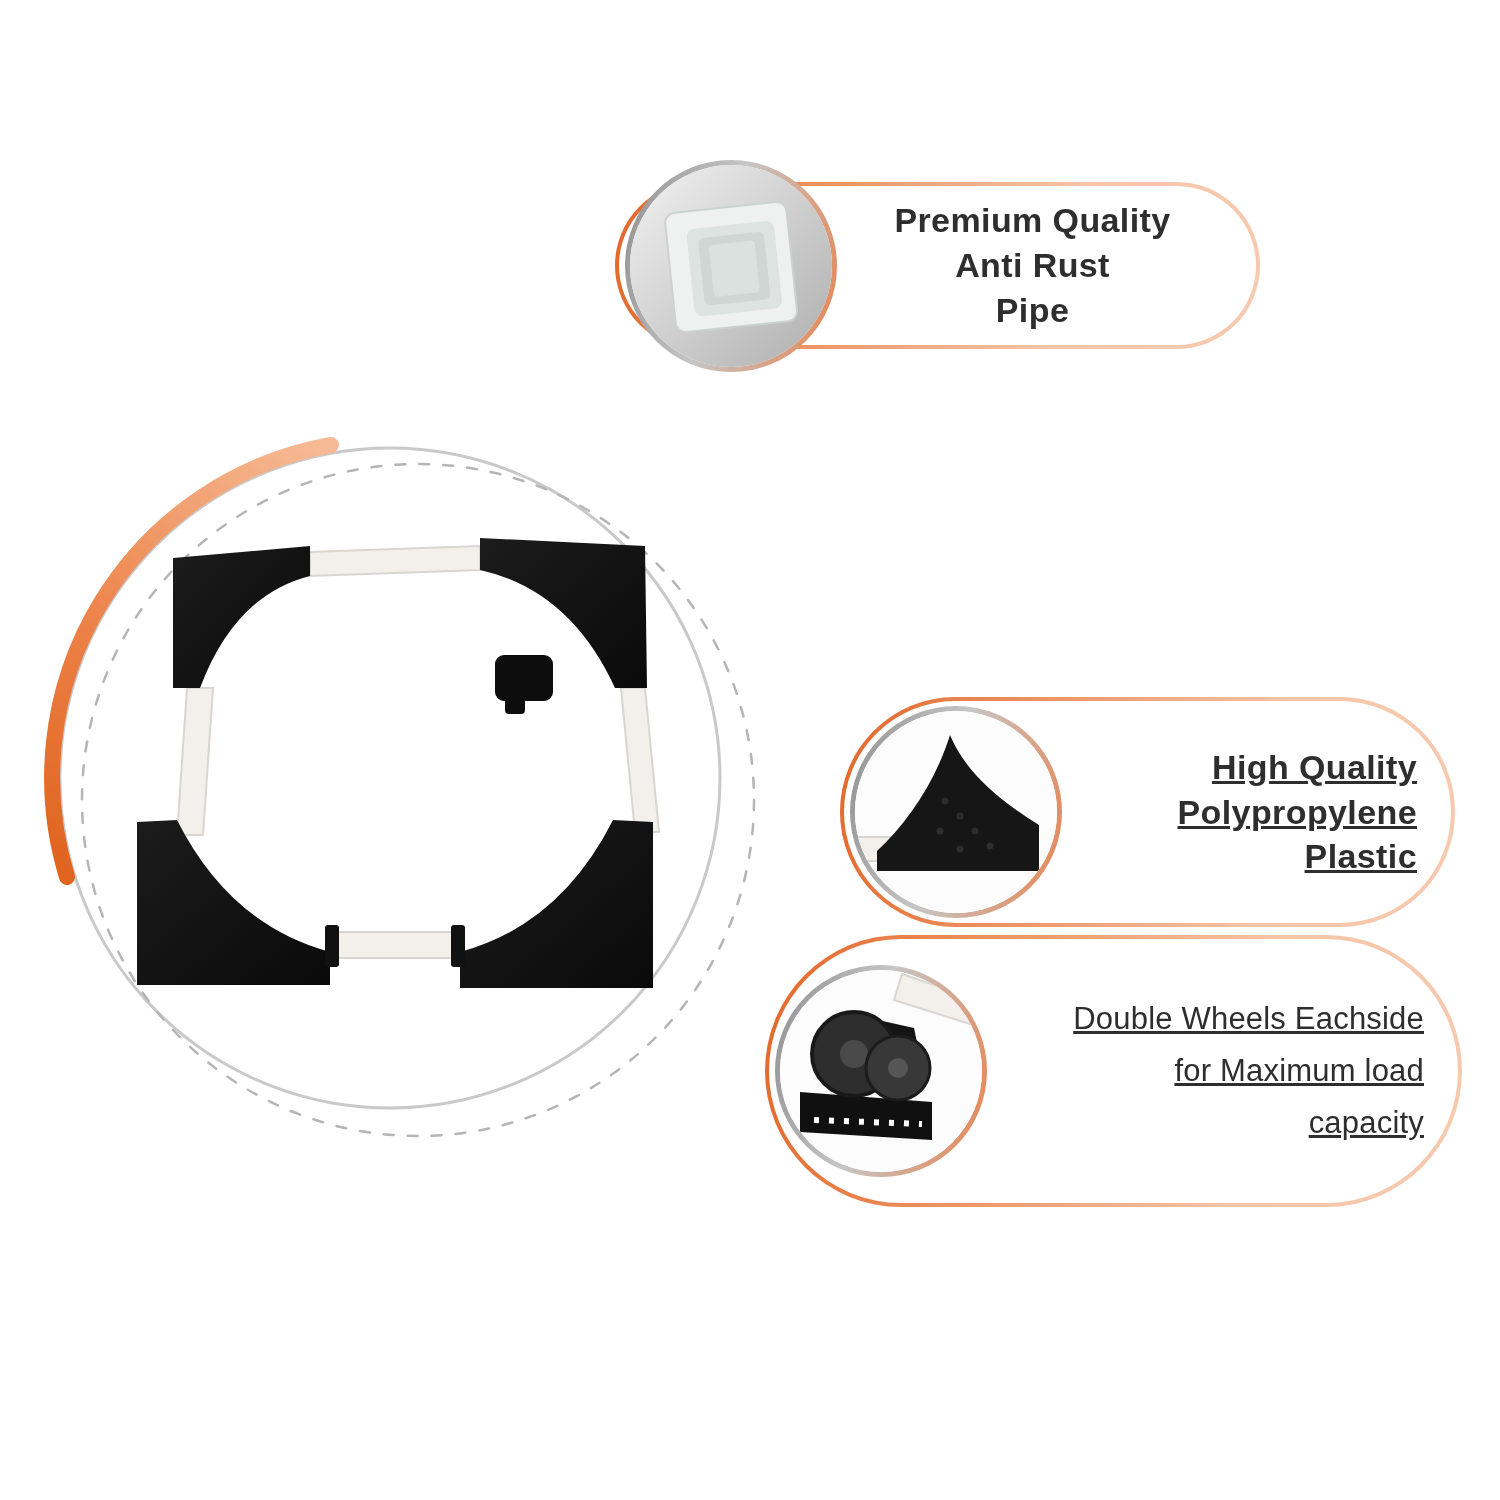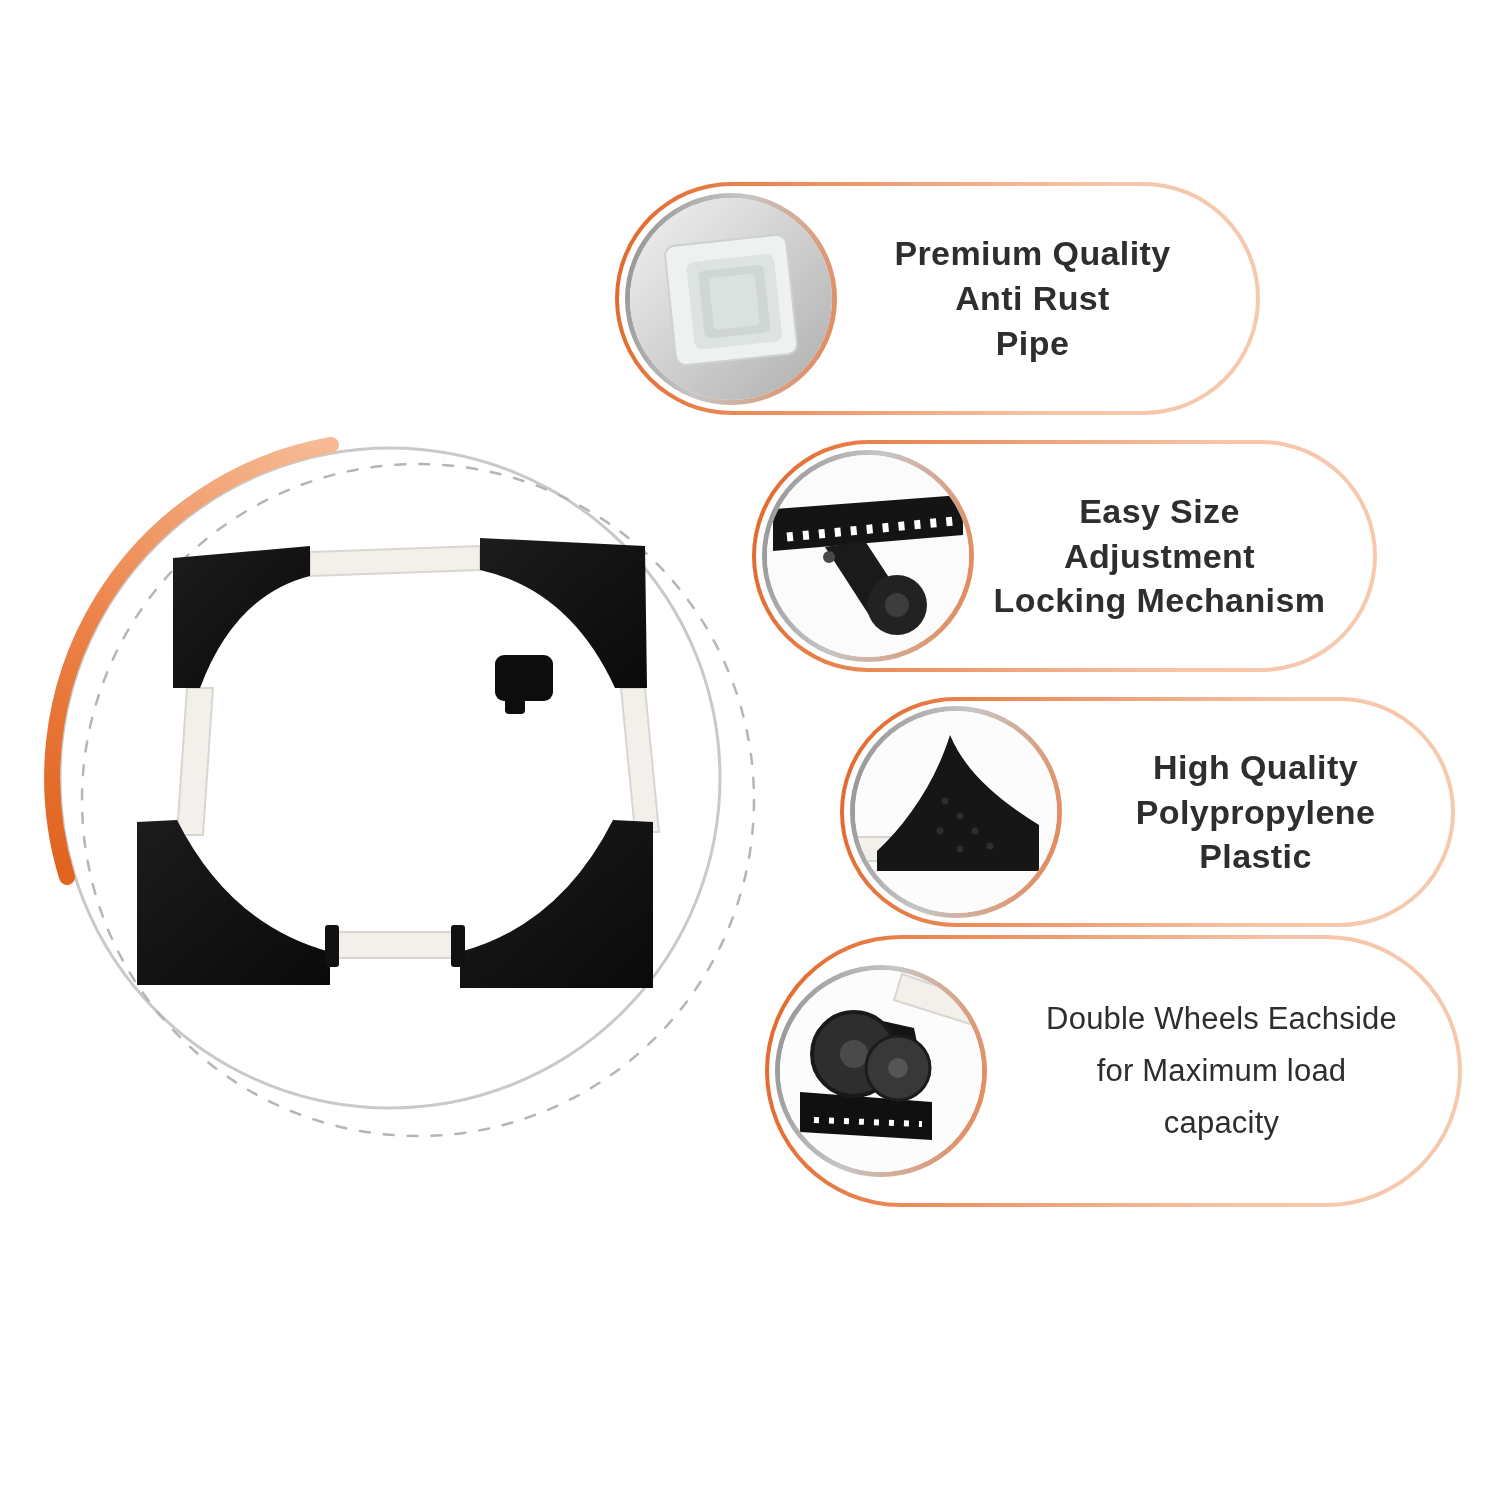--- a/index.html
+++ b/index.html
@@ -26,25 +26,25 @@
     background:linear-gradient(105deg,#8f8f8f 0%,#c6c6c6 45%,#e8824d 100%);
   }
   .photo{
     width:202px;height:202px;border-radius:50%;overflow:hidden;background:#ffffff;
   }
   .photo svg{display:block;width:100%;height:100%;}
   .feature-text{
     flex:1;color:#2e2e2e;white-space:pre-line;padding-right:34px;
   }
   .feature-text.center{text-align:center;padding-left:6px;}
-  .feature-text.left{text-align:center;padding-left:32px;}
+  .feature-text.left{text-align:right;padding-left:32px;text-decoration:underline;}
   .title-bold{font-weight:700;font-size:34px;line-height:1.32;letter-spacing:.4px;}
   .title-regular{font-weight:400;font-size:31px;line-height:1.68;letter-spacing:.2px;}
 
-  .c1{left:615px;top:182px;width:645px;height:233px;}
+  .c1{left:615px;top:182px;width:645px;height:167px;}
   .c2{left:752px;top:440px;width:625px;height:232px;}
   .c3{left:840px;top:697px;width:615px;height:230px;}
   .c4{left:765px;top:935px;width:697px;height:272px;}
 </style>
 </head>
 <body>
 
 <div class="canvas">
 
   <div class="hero">
@@ -105,40 +105,20 @@
             </g>
           </svg>
         </div>
       </div>
       <div class="feature-text center title-bold">Premium Quality
 Anti Rust
 Pipe</div>
     </div>
   </div>
 
-  <div class="capsule c2">
-    <div class="capsule-inner">
-      <div class="photo-ring">
-        <div class="photo">
-          <svg viewBox="0 0 202 202">
-            <rect width="202" height="202" fill="#fbfbfb"></rect>
-            <path d="M6,54 L196,40 L196,80 L6,96 Z" fill="#141414"></path>
-            <line x1="20" y1="82" x2="188" y2="66" stroke="#ffffff" stroke-width="9" stroke-dasharray="6 10"></line>
-            <polygon points="58,92 98,86 140,150 102,160" fill="#1a1a1a"></polygon>
-            <circle cx="130" cy="150" r="30" fill="#222222"></circle>
-            <circle cx="130" cy="150" r="12" fill="#3d3d3d"></circle>
-            <circle cx="62" cy="102" r="6" fill="#484848"></circle>
-          </svg>
-        </div>
-      </div>
-      <div class="feature-text center title-bold">Easy Size
-Adjustment
-Locking Mechanism</div>
-    </div>
-  </div>
 
   <div class="capsule c3">
     <div class="capsule-inner">
       <div class="photo-ring">
         <div class="photo">
           <svg viewBox="0 0 202 202">
             <rect width="202" height="202" fill="#fcfcfc"></rect>
             <rect x="0" y="126" width="62" height="24" fill="#f3f0ec" stroke="#d9d5d0" stroke-width="2"></rect>
             <path d="M95,24 C80,72 52,112 22,140 L22,160 L184,160 L184,114 C142,88 110,60 95,24 Z" fill="#161616"></path>
             <g fill="#2e2e2e">

